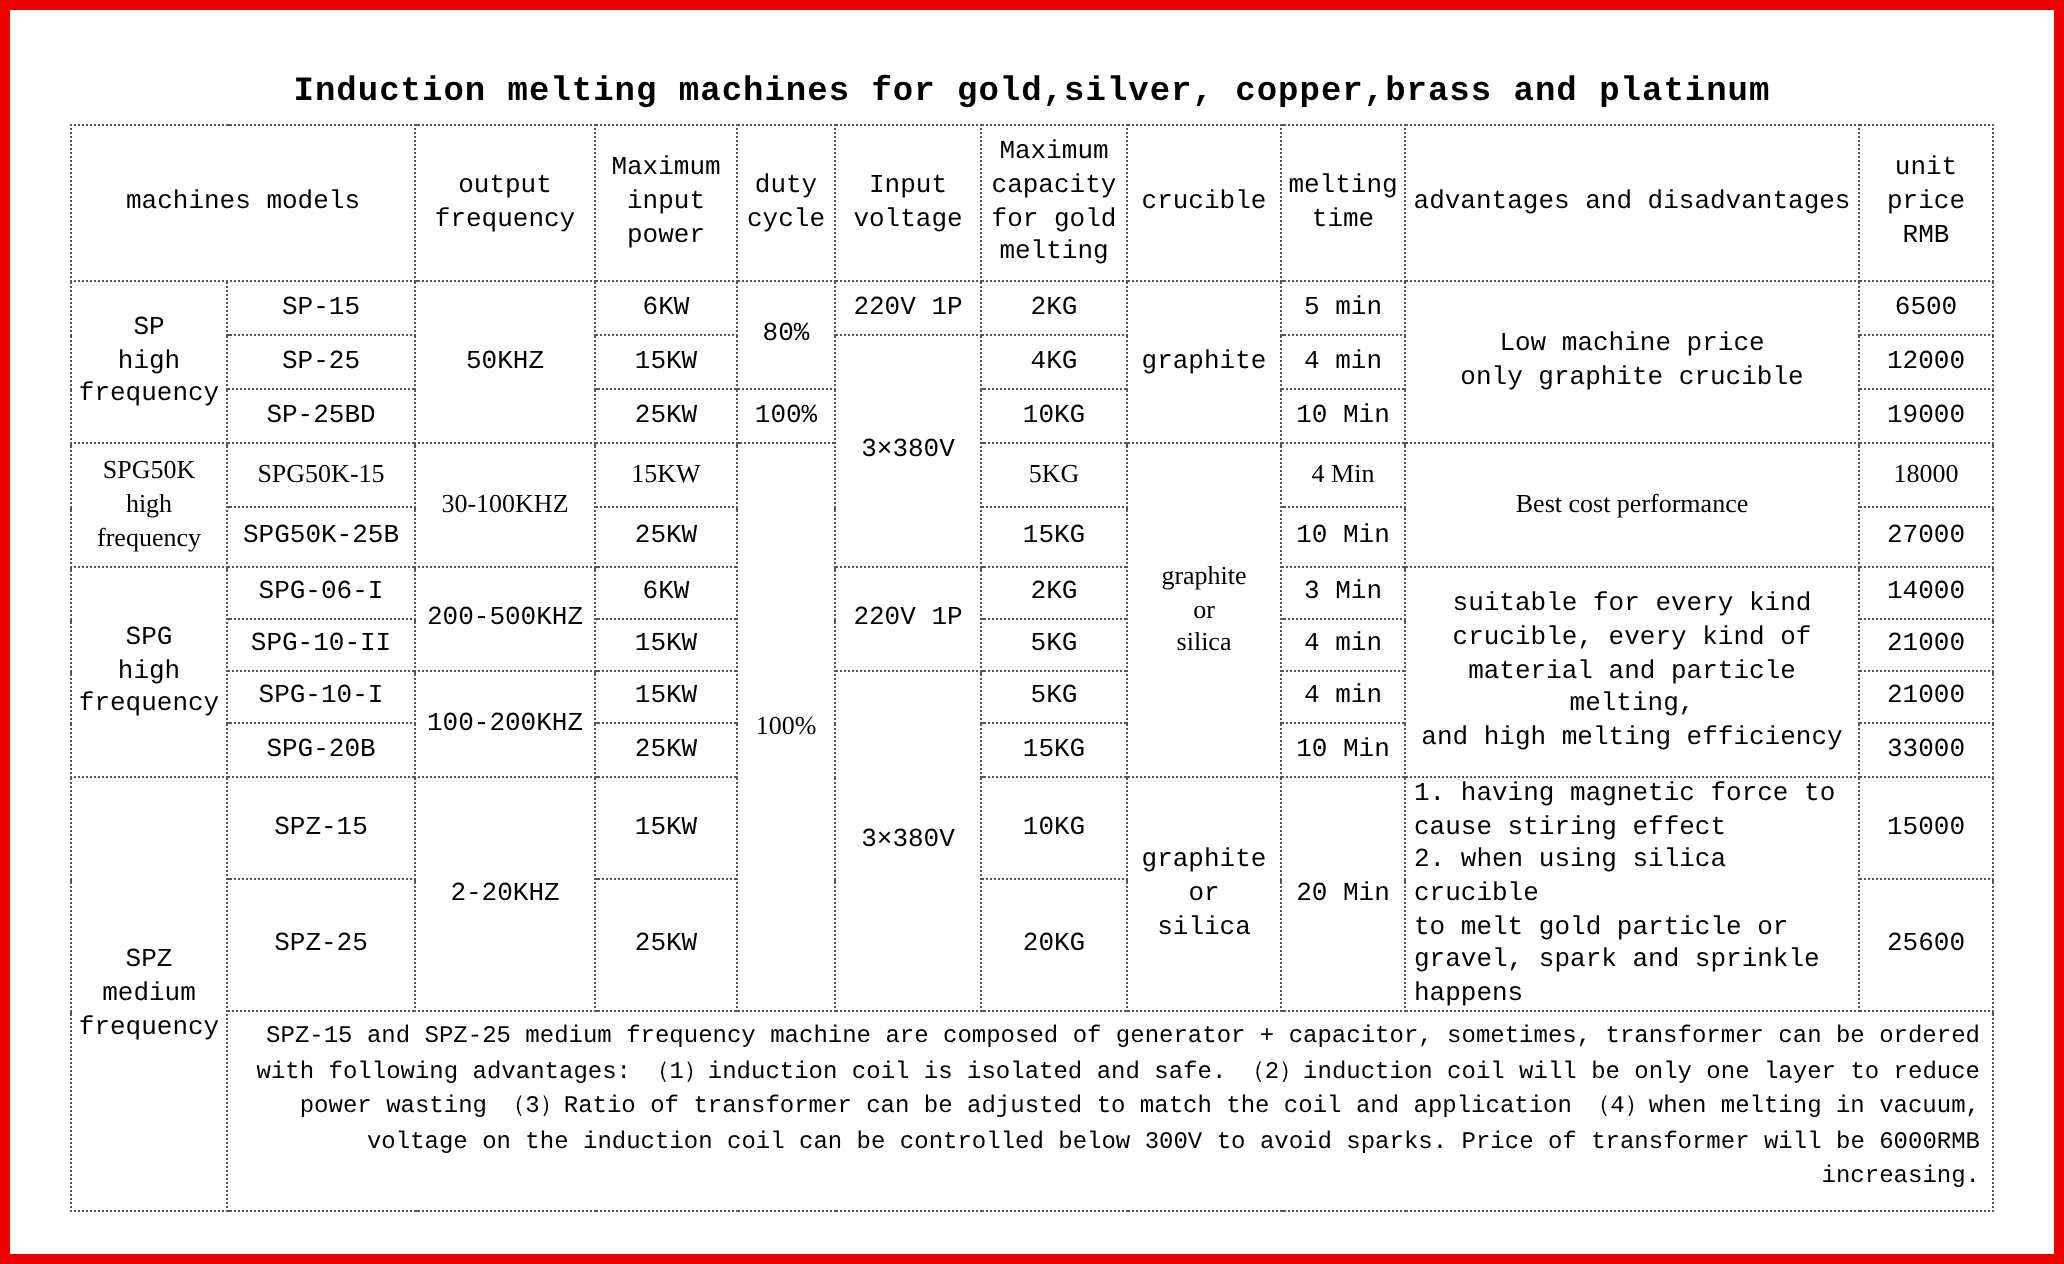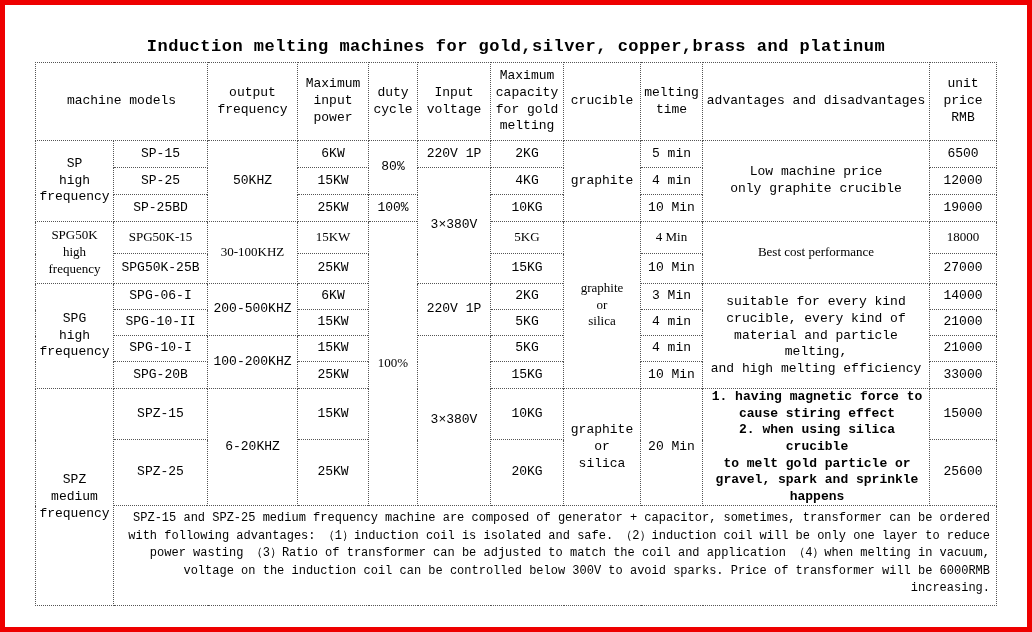--- a/index.html
+++ b/index.html
@@ -46,24 +46,23 @@
   }
   tr.h-head { height: 78px; }
   tr.h27 { height: 27px; }
   tr.h32 { height: 32px; font-family: Liberation Serif, serif; }
   tr.h30 { height: 30px; }
   tr.h26 { height: 26px; }
   tr.h49 { height: 49px; }
   tr.h63 { height: 63px; }
   tr.h100 { height: 100px; }
   td.adv-left {
-    text-align: center;
+    text-align: left;
     padding-left: 4px;
     line-height: 1.28;
-    font-weight: bold;
   }
   td.footnote {
     text-align: right;
     vertical-align: top;
     white-space: normal;
     font-size: 12px;
     line-height: 17.5px;
     padding: 4px 6px 0 6px;
   }
 </style>
@@ -83,21 +82,21 @@
         <col style="width:73px">
         <col style="width:73px">
         <col style="width:77px">
       <col style="width:62px">
         <col style="width:227px">
         <col style="width:67px">
     </colgroup>
 
     <tbody>
         <tr class="h-head">
-      <th colspan="2">machine models</th>
+      <th colspan="2">machines models</th>
       <th>output
 frequency</th>
       <th>Maximum
 input
 power</th>
       <th>duty
 cycle</th>
       <th>Input
 voltage</th>
       <th>Maximum
@@ -214,21 +213,21 @@
       <td>15KG</td>
       <td>10 Min</td>
       <td>33000</td>
     </tr>
 
     <tr class="h49">
       <td rowspan="3">SPZ
 medium
 frequency</td>
       <td>SPZ-15</td>
-      <td rowspan="2">6-20KHZ</td>
+      <td rowspan="2">2-20KHZ</td>
       <td>15KW</td>
       <td>10KG</td>
       <td rowspan="2">graphite
 or
 silica</td>
       <td rowspan="2">20 Min</td>
       <td rowspan="2" class="adv-left">1. having magnetic force to
 cause stiring effect
 2. when using silica crucible
 to melt gold particle or

